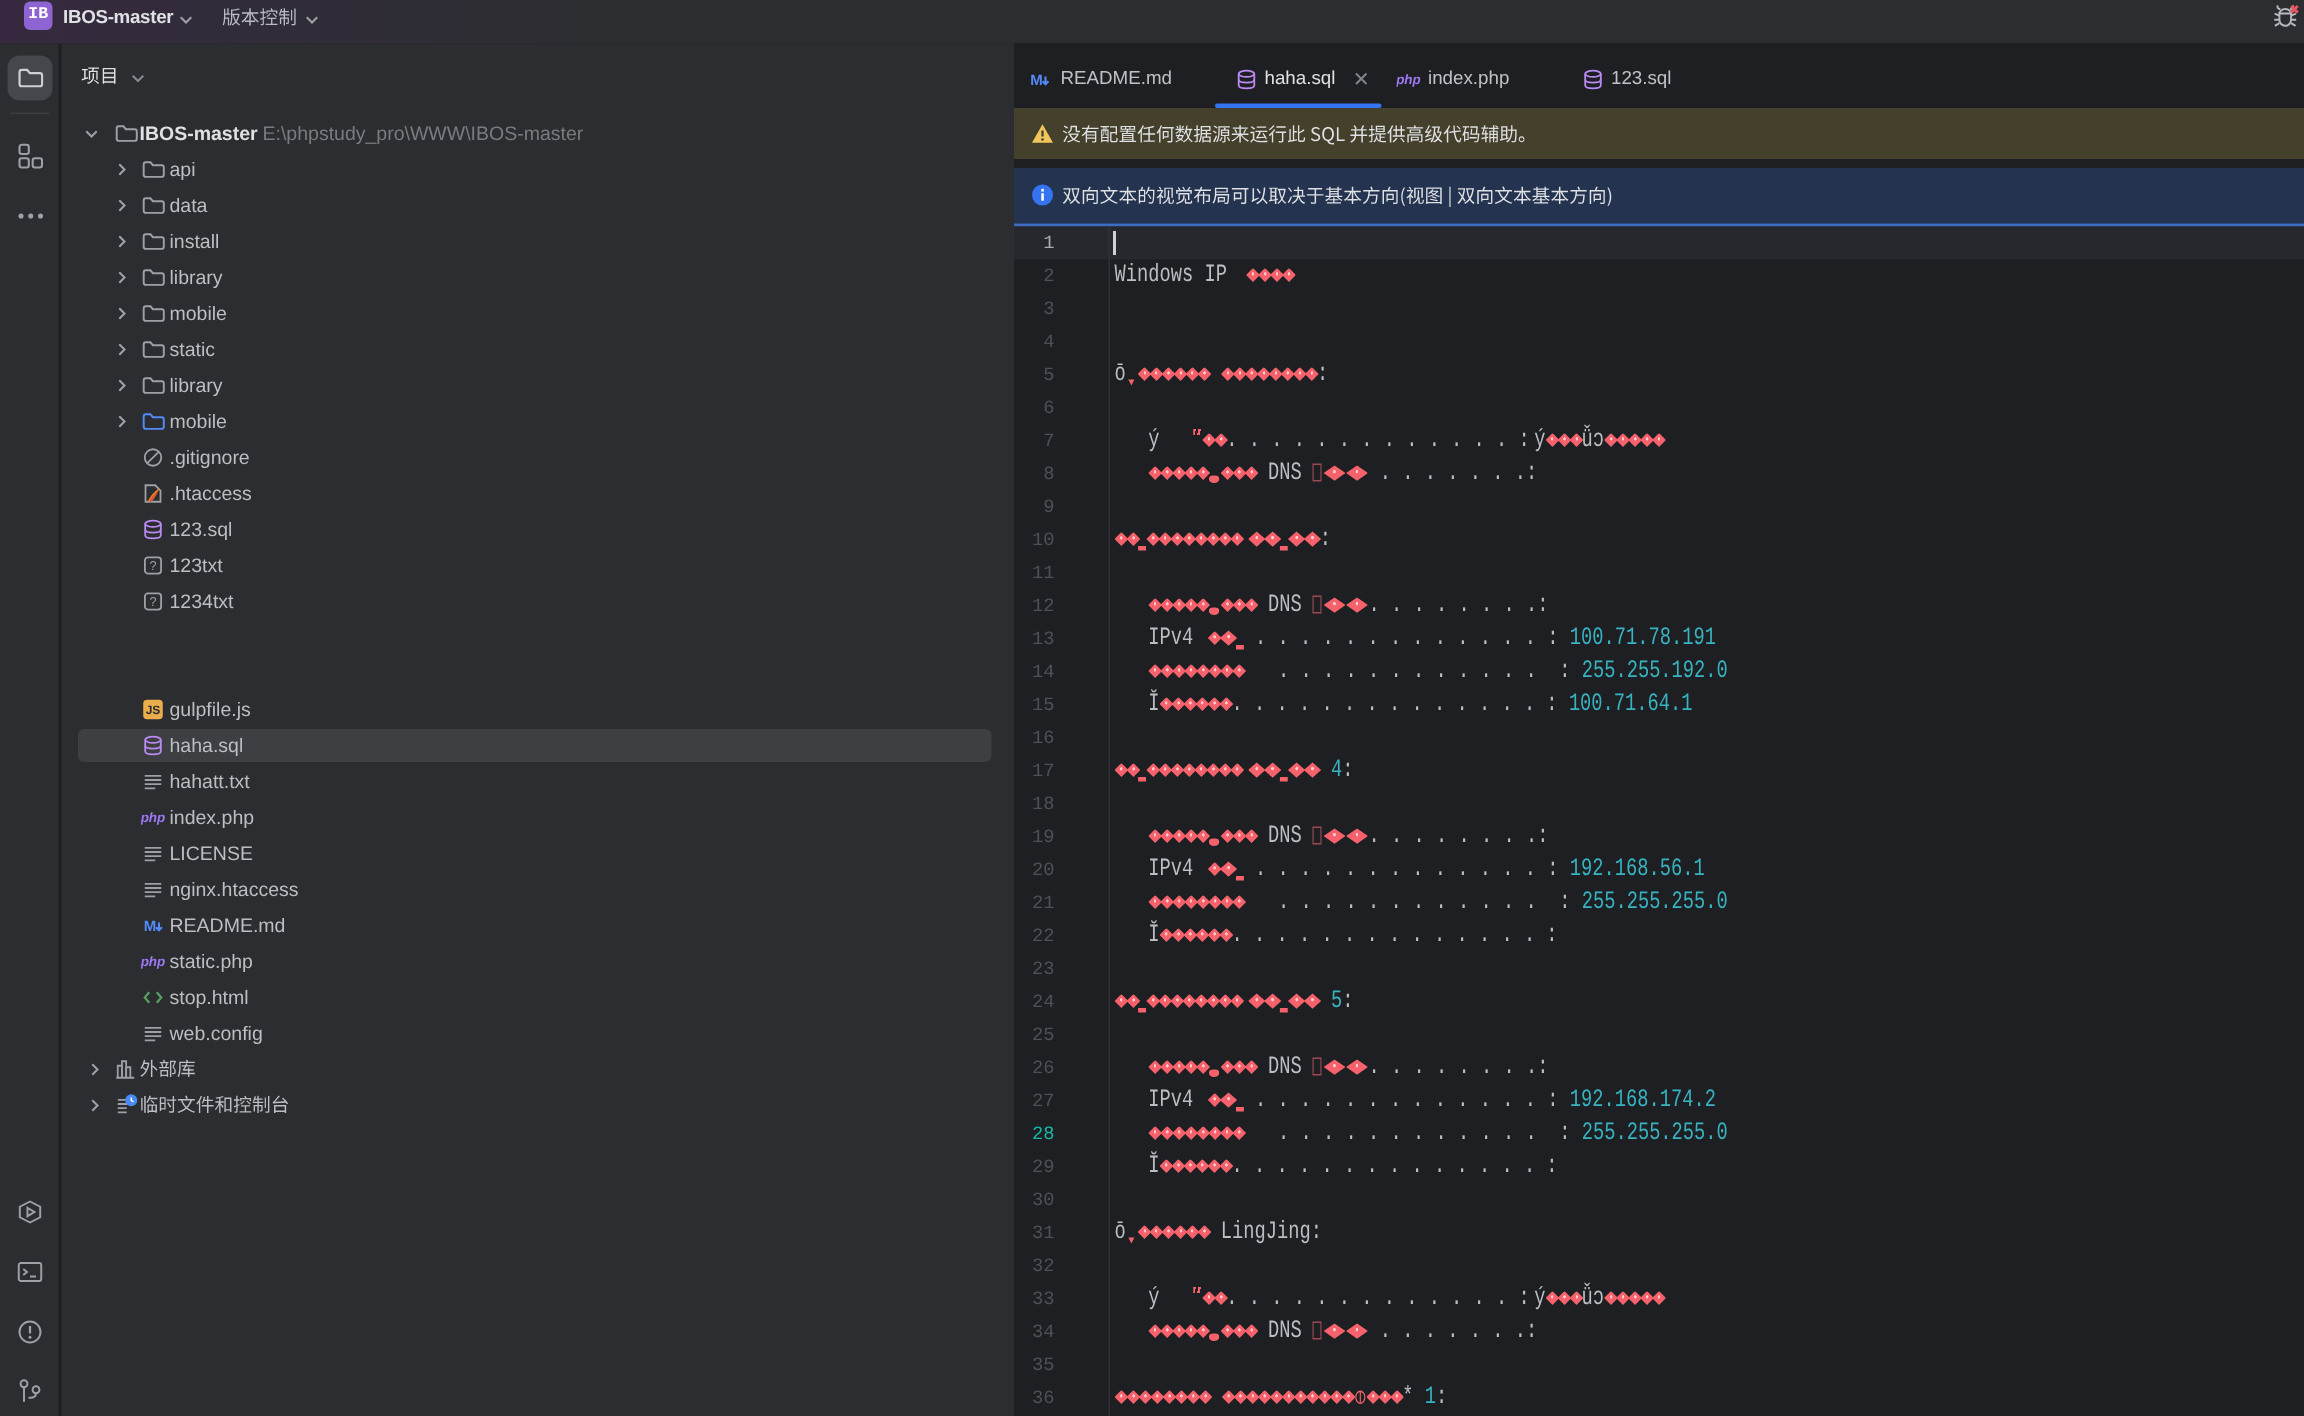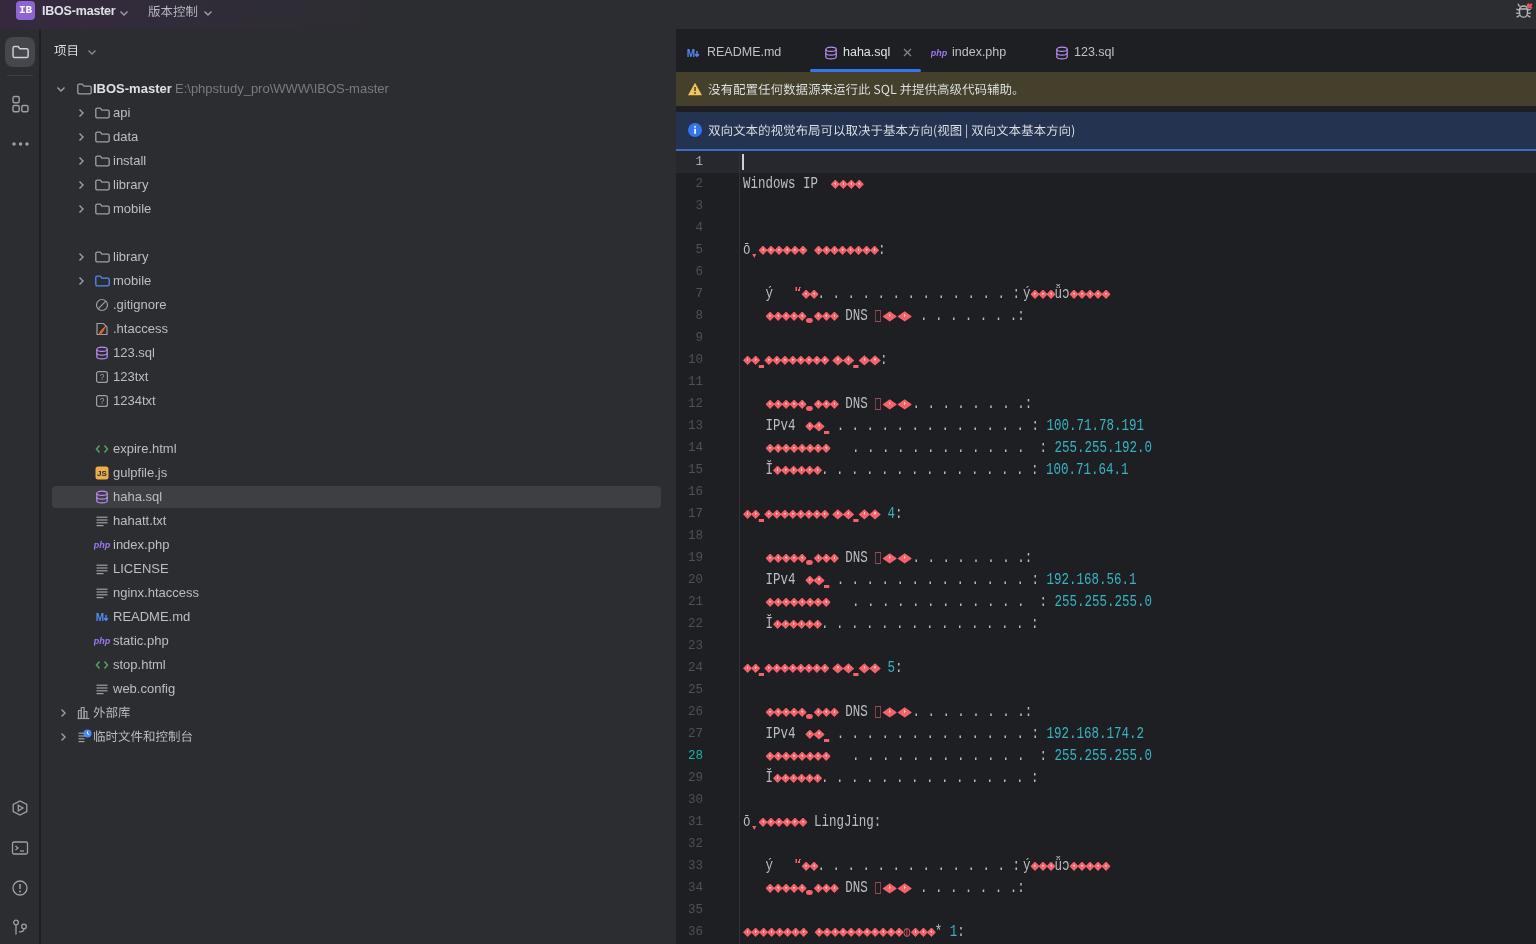--- a/index.html
+++ b/index.html
@@ -168,20 +168,29 @@
     </div>
     <div class="row" style="top:168px">
       <svg class="abs" style="left:34px;top:6px" width="12" height="12" viewBox="0 0 12 12">
         <path d="M4.5 2.5 8 6 4.5 9.5" fill="none" stroke="#9da0a6" stroke-width="1.4"></path>
       </svg>
       <svg class="ic" style="left:53px;top:4px" width="16" height="16" viewBox="0 0 16 16">
         <path d="M1.8 4.6 q0-1.4 1.4-1.4 h3.1 l1.6 1.9 h5.9 q1.4 0 1.4 1.4 v5 q0 1.4-1.4 1.4 h-10.6 q-1.4 0-1.4-1.4 z" fill="none" stroke="#9da0a6" stroke-width="1.3"></path>
       </svg>
       <span class="rtxt" style="left:72px">mobile</span>
     </div>
+    <div class="row" style="top:192px">
+      <svg class="abs" style="left:34px;top:6px" width="12" height="12" viewBox="0 0 12 12">
+        <path d="M4.5 2.5 8 6 4.5 9.5" fill="none" stroke="#9da0a6" stroke-width="1.4"></path>
+      </svg>
+      <svg class="ic" style="left:53px;top:4px" width="16" height="16" viewBox="0 0 16 16">
+        <path d="M1.8 4.6 q0-1.4 1.4-1.4 h3.1 l1.6 1.9 h5.9 q1.4 0 1.4 1.4 v5 q0 1.4-1.4 1.4 h-10.6 q-1.4 0-1.4-1.4 z" fill="none" stroke="#9da0a6" stroke-width="1.3"></path>
+      </svg>
+      <span class="rtxt" style="left:72px">static</span>
+    </div>
     <div class="row" style="top:216px">
       <svg class="abs" style="left:34px;top:6px" width="12" height="12" viewBox="0 0 12 12">
         <path d="M4.5 2.5 8 6 4.5 9.5" fill="none" stroke="#9da0a6" stroke-width="1.4"></path>
       </svg>
       <svg class="ic" style="left:53px;top:4px" width="16" height="16" viewBox="0 0 16 16">
         <path d="M1.8 4.6 q0-1.4 1.4-1.4 h3.1 l1.6 1.9 h5.9 q1.4 0 1.4 1.4 v5 q0 1.4-1.4 1.4 h-10.6 q-1.4 0-1.4-1.4 z" fill="none" stroke="#9da0a6" stroke-width="1.3"></path>
       </svg>
       <span class="rtxt" style="left:72px">library</span>
     </div>
     <div class="row" style="top:240px">
@@ -222,27 +231,20 @@
         <text x="8" y="11" font-size="8.5" fill="#9da0a6" text-anchor="middle" font-family="Liberation Sans">?</text>
       </svg>
       <span class="rtxt" style="left:72px">123txt</span>
     </div>
     <div class="row" style="top:360px">
       <svg class="ic" style="left:53px;top:4px" width="16" height="16" viewBox="0 0 16 16">
         <rect x="2.6" y="2.6" width="10.8" height="10.8" rx="2" fill="none" stroke="#9da0a6" stroke-width="1.2"></rect>
         <text x="8" y="11" font-size="8.5" fill="#9da0a6" text-anchor="middle" font-family="Liberation Sans">?</text>
       </svg>
       <span class="rtxt" style="left:72px">1234txt</span>
-    </div>
-    <div class="row" style="top:408px">
-      <svg class="ic" style="left:53px;top:4px" width="16" height="16" viewBox="0 0 16 16">
-        <path d="M5.5 4.5 2.5 8 5.5 11.5" fill="none" stroke="#5a9f62" stroke-width="1.5"></path>
-        <path d="M10.5 4.5 13.5 8 10.5 11.5" fill="none" stroke="#5a9f62" stroke-width="1.5"></path>
-      </svg>
-      <span class="rtxt" style="left:72px">expire.html</span>
     </div>
     <div class="row" style="top:432px">
       <svg class="ic" style="left:53px;top:4px" width="16" height="16" viewBox="0 0 16 16">
         <rect x="1.5" y="1.5" width="13" height="13" rx="2.5" fill="#ecae4c"></rect>
         <text x="8" y="11.2" font-size="8" font-weight="bold" fill="#2b2d30" text-anchor="middle" font-family="Liberation Sans">JS</text>
       </svg>
       <span class="rtxt" style="left:72px">gulpfile.js</span>
     </div>
     <div class="row" style="top:456px">
       <div class="sel"></div>

